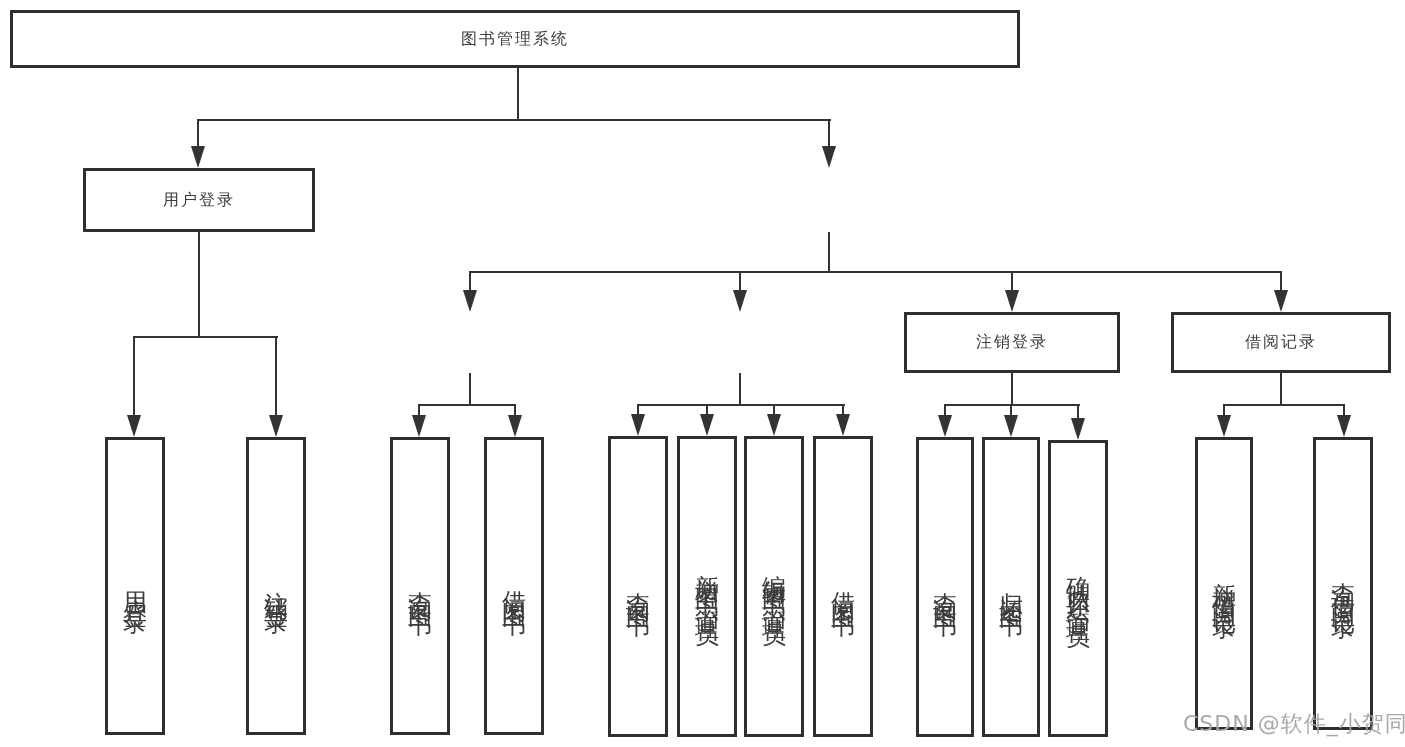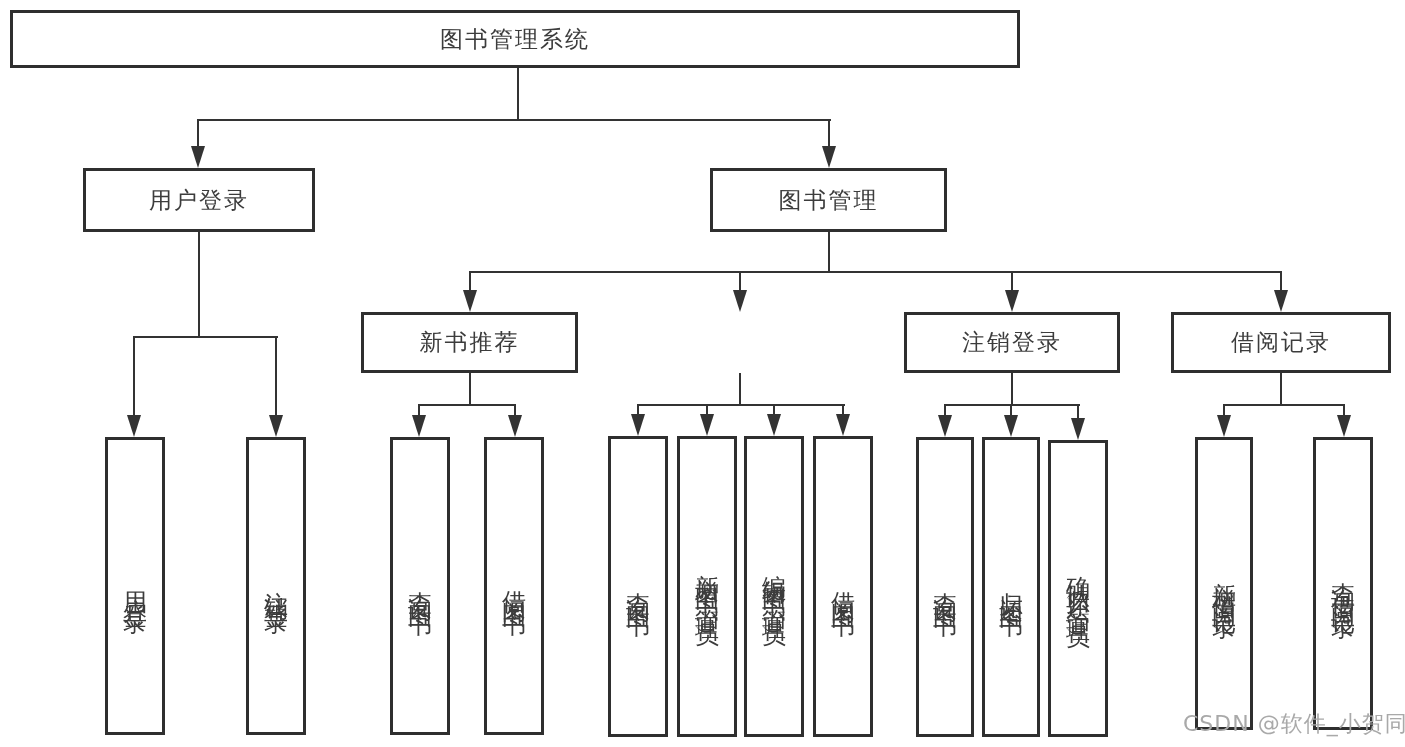--- a/index.html
+++ b/index.html
@@ -13,21 +13,21 @@
     color: #383838;
   }
   .box {
     position: absolute;
     box-sizing: border-box;
     border: 3px solid #2f2f2f;
     background: #ffffff;
     display: flex;
     align-items: center;
     justify-content: center;
-    font-size: 23px;
+    font-size: 16px;
     letter-spacing: 2px;
     color: #3c3c3c;
     z-index: 2;
   }
   .vbox {
     position: absolute;
     box-sizing: border-box;
     border: 3px solid #2f2f2f;
     background: #ffffff;
     display: flex;
@@ -74,41 +74,39 @@
   <div class="box" style="left:10px; top:10px; width:1010px; height:58px;">图书管理系统</div>
 
   <div class="line" style="left:517px; top:68px; width:2px; height:53px;"></div>
   <div class="line" style="left:197px; top:119px; width:634px; height:2px;"></div>
   <div class="line" style="left:197px; top:119px; width:2px; height:29px;"></div>
   <div class="line" style="left:828px; top:119px; width:2px; height:29px;"></div>
   <div class="arrow" style="left:191px; top:146px;"></div>
   <div class="arrow" style="left:822px; top:146px;"></div>
 
   <div class="box" style="left:83px; top:168px; width:232px; height:64px;">用户登录</div>
-  <div class="box" style="left:710px; top:168px; width:237px; height:64px;">图书管理</div>
 
   <div class="line" style="left:198px; top:232px; width:2px; height:106px;"></div>
   <div class="line" style="left:133px; top:336px; width:145px; height:2px;"></div>
   <div class="line" style="left:133px; top:336px; width:2px; height:80px;"></div>
   <div class="line" style="left:275px; top:336px; width:2px; height:80px;"></div>
   <div class="arrow" style="left:127px; top:415px;"></div>
   <div class="arrow" style="left:269px; top:415px;"></div>
 
   <div class="line" style="left:828px; top:232px; width:2px; height:41px;"></div>
   <div class="line" style="left:469px; top:271px; width:813px; height:2px;"></div>
   <div class="line" style="left:469px; top:271px; width:2px; height:21px;"></div>
   <div class="line" style="left:739px; top:271px; width:2px; height:21px;"></div>
   <div class="line" style="left:1011px; top:271px; width:2px; height:21px;"></div>
   <div class="line" style="left:1280px; top:271px; width:2px; height:21px;"></div>
   <div class="arrow" style="left:463px; top:290px;"></div>
   <div class="arrow" style="left:733px; top:290px;"></div>
   <div class="arrow" style="left:1005px; top:290px;"></div>
   <div class="arrow" style="left:1274px; top:290px;"></div>
 
-  <div class="box" style="left:361px; top:312px; width:217px; height:61px;">新书推荐</div>
   <div class="box" style="left:904px; top:312px; width:216px; height:61px;">注销登录</div>
   <div class="box" style="left:1171px; top:312px; width:220px; height:61px;">借阅记录</div>
 
   <div class="line" style="left:469px; top:373px; width:2px; height:33px;"></div>
   <div class="line" style="left:418px; top:404px; width:98px; height:2px;"></div>
   <div class="line" style="left:418px; top:404px; width:2px; height:13px;"></div>
   <div class="line" style="left:514px; top:404px; width:2px; height:13px;"></div>
   <div class="arrow" style="left:412px; top:415px;"></div>
   <div class="arrow" style="left:508px; top:415px;"></div>
 

